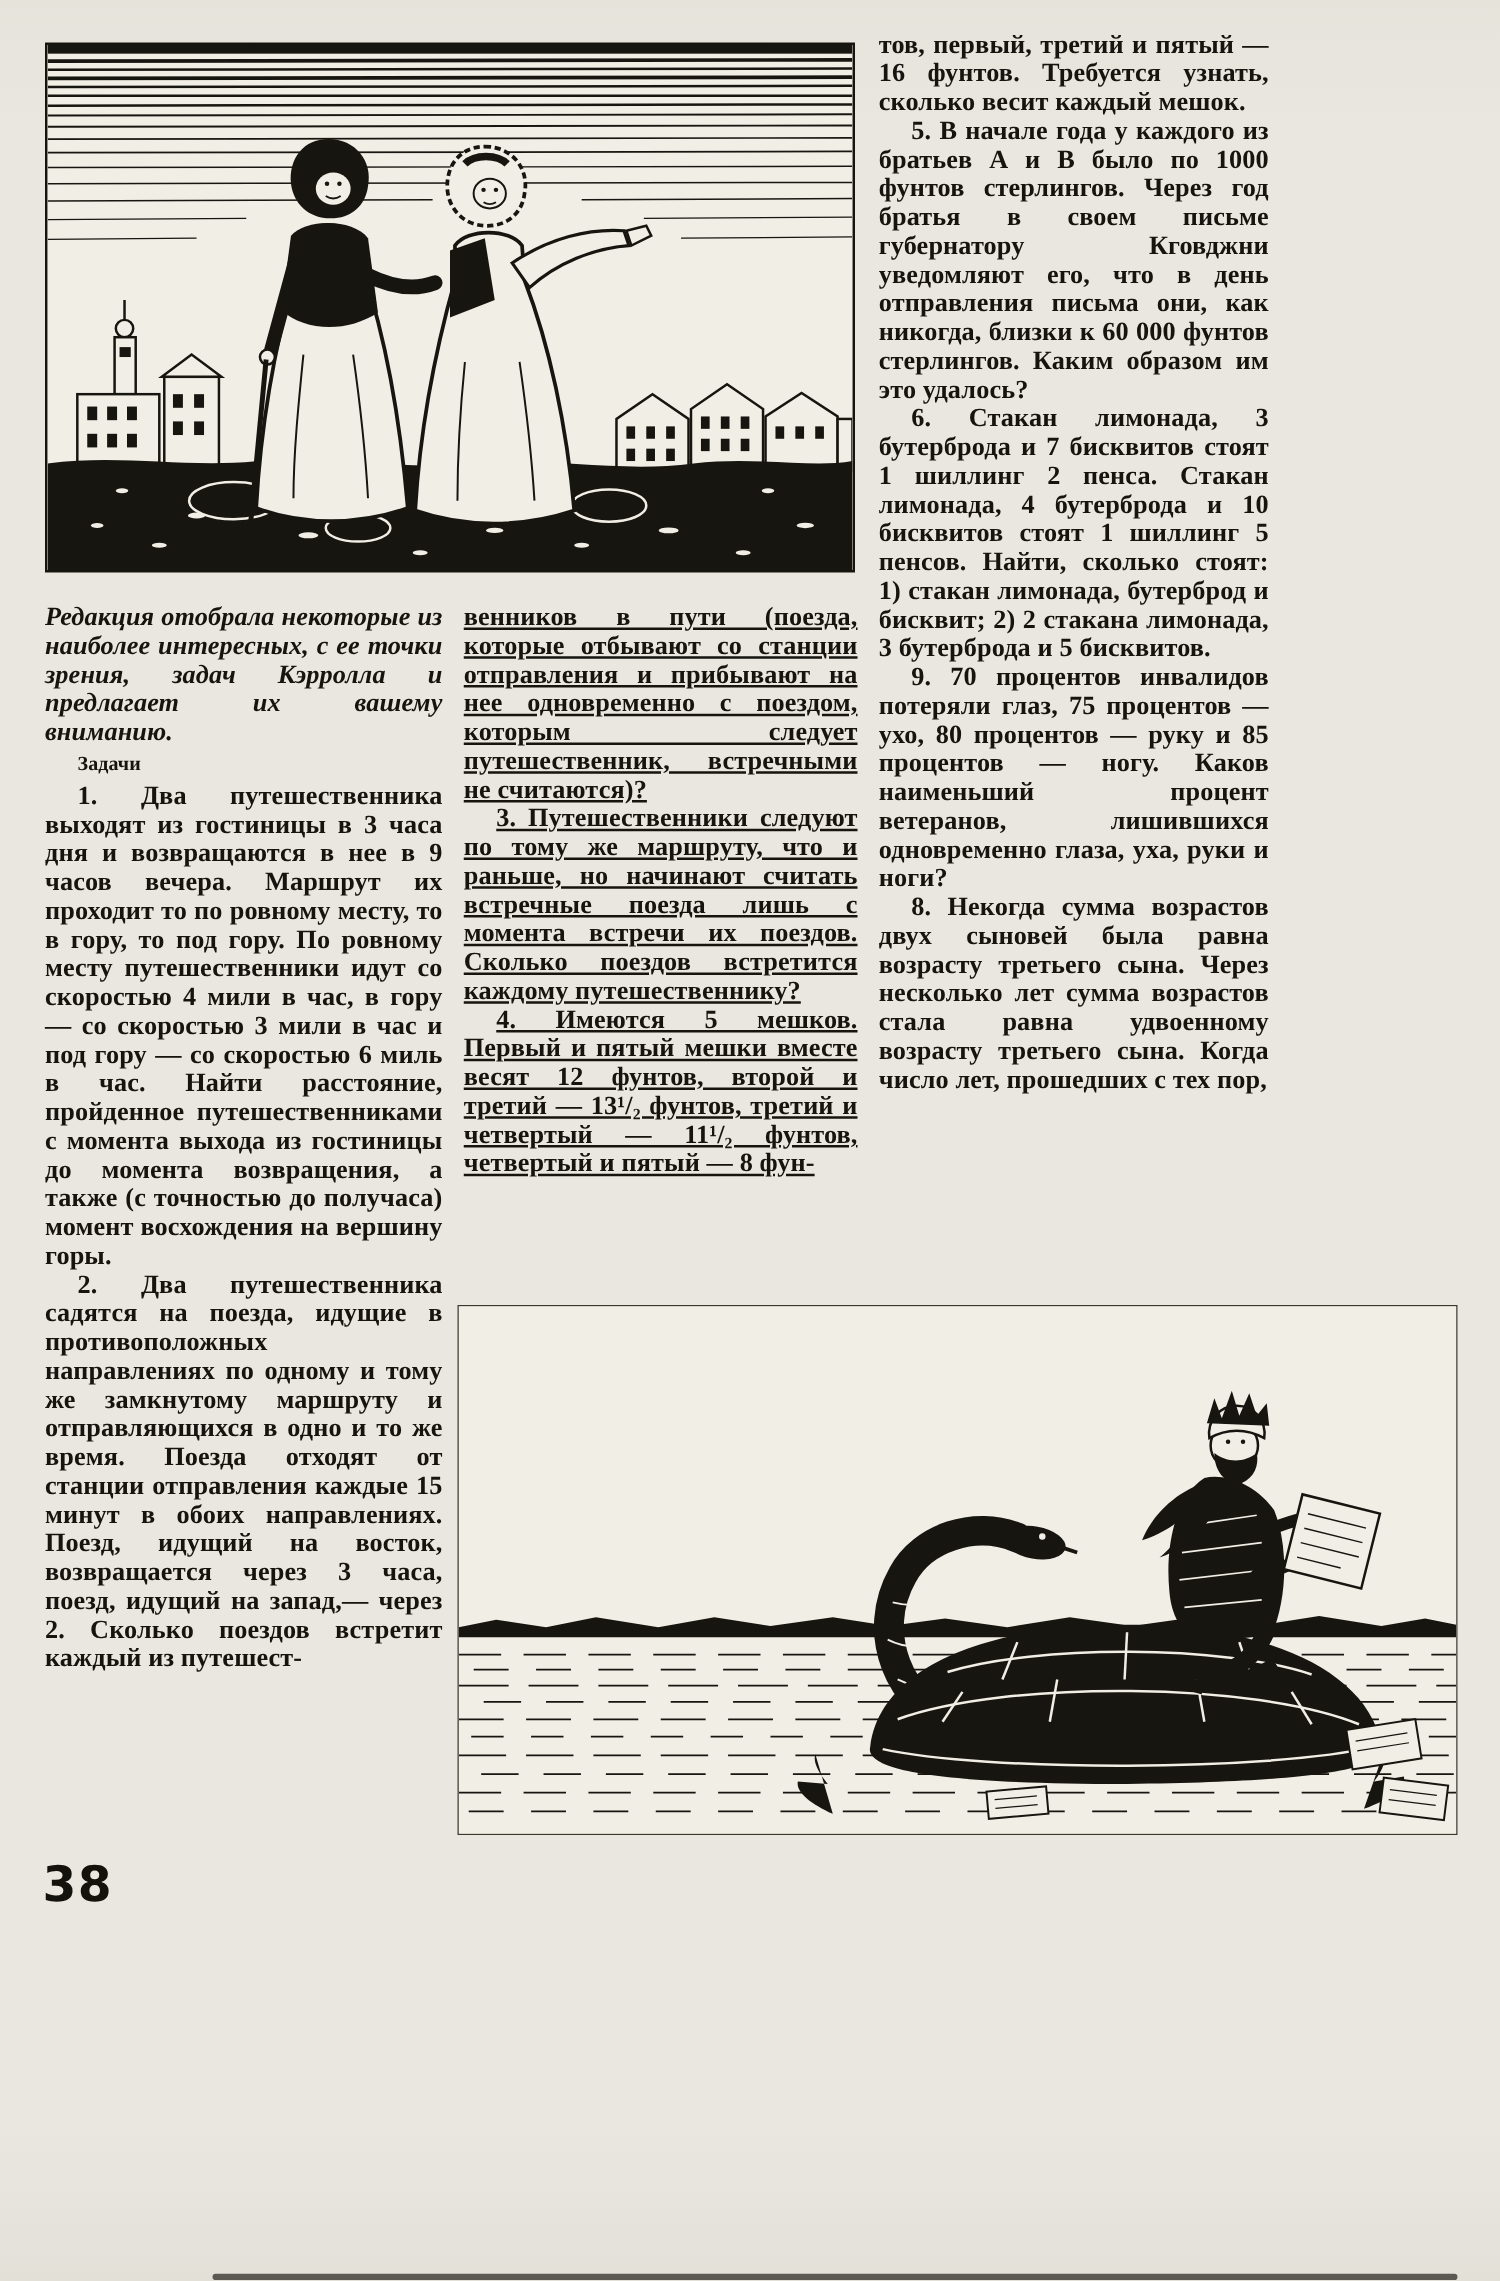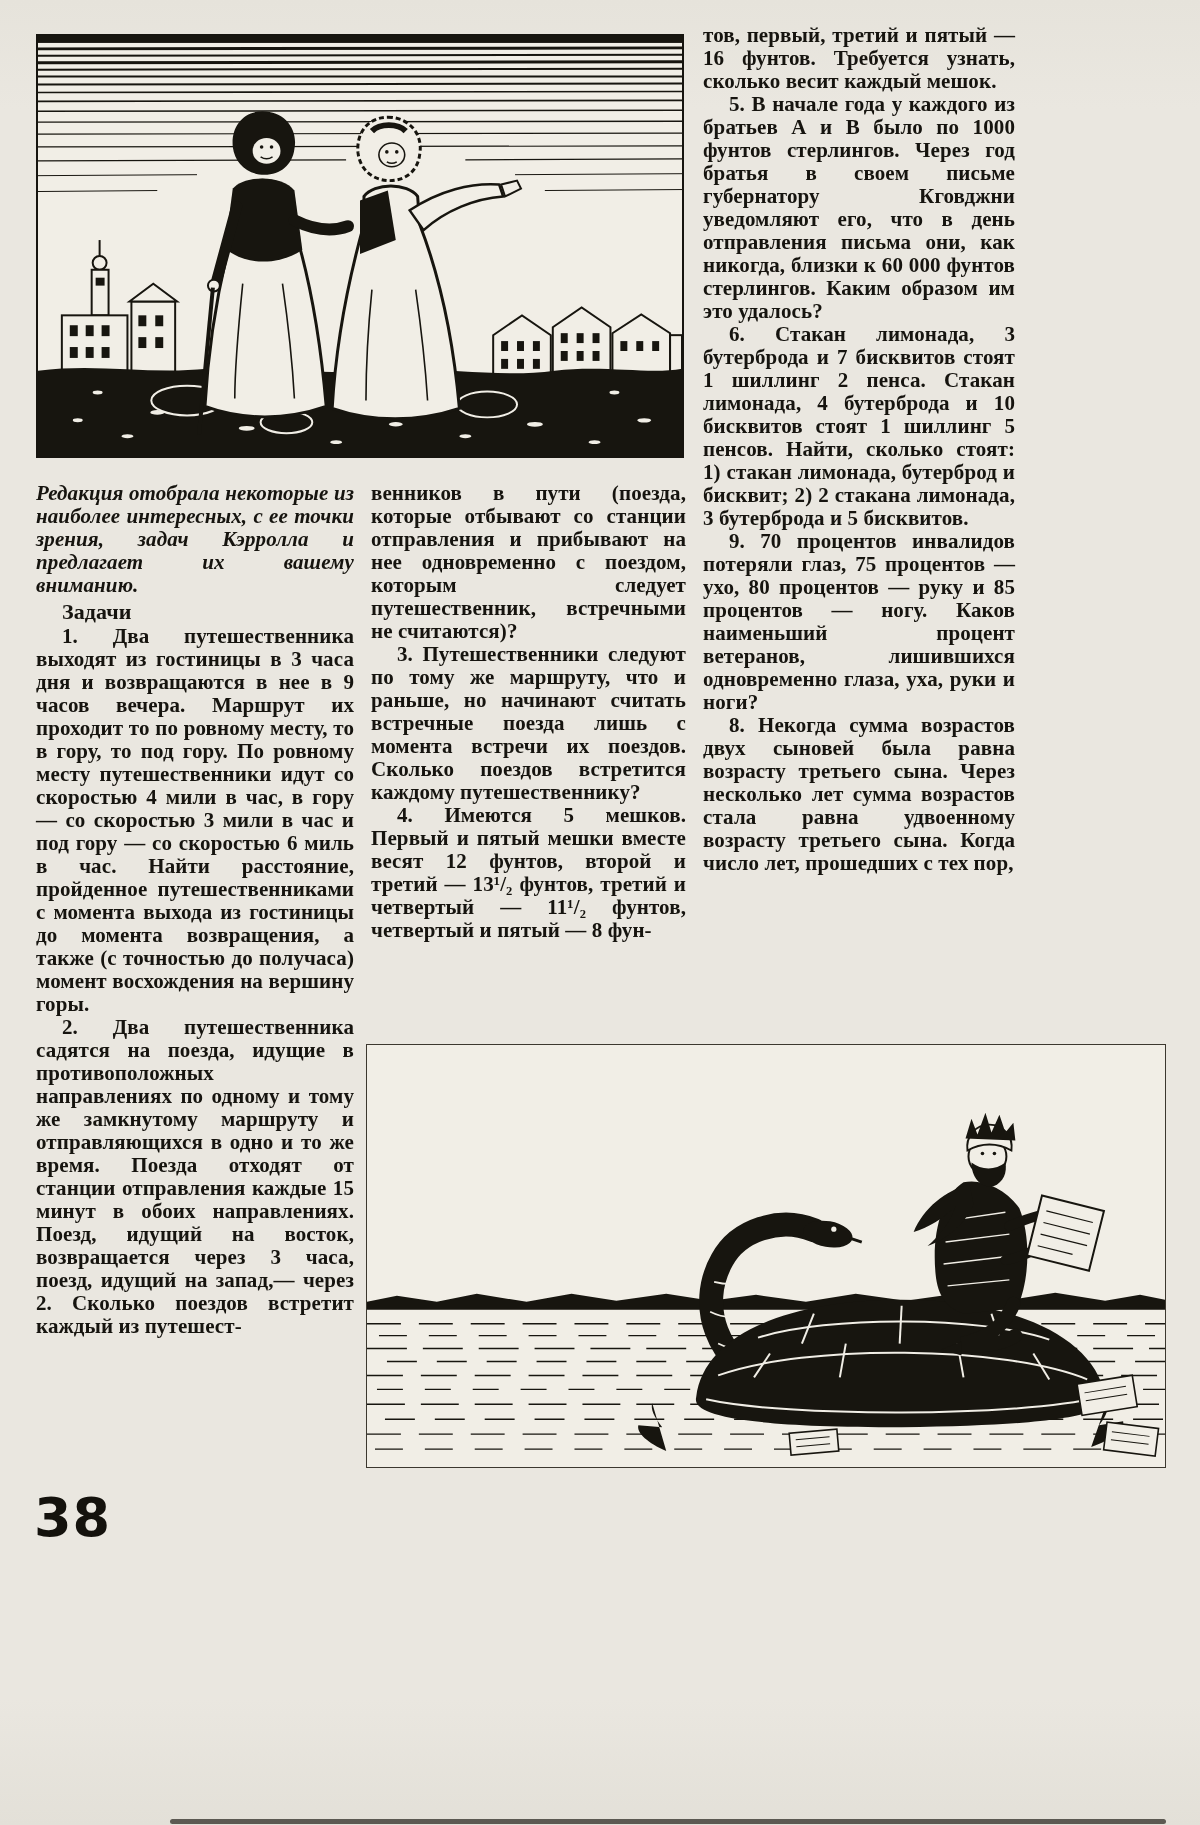--- a/index.html
+++ b/index.html
@@ -18,30 +18,30 @@
   .illo-bottom { left:366px; top:1044px; width:800px; height:424px; border:1.5px solid #3c382f; }
 
   .col {
     position:absolute;
     font-size:21px; line-height:23px; font-weight:700;
     text-align:justify; letter-spacing:.1px;
   }
   .col p { text-indent:26px; }
   .col p.no-indent { text-indent:0; }
   .col1 { left:36px;  top:482px; width:318px; }
-  .col2 { left:371px; top:482px; width:315px; }
+  .col2 { left:371px; top:482px; width:315px;text-decoration:underline; }
   .col3 { left:703px; top:24px;  width:312px; }
 
   .intro { font-style:italic; text-indent:0 !important; margin-bottom:3px; }
-  .heading { font-size:22px; text-indent:26px; margin:2px 0; font-weight:700; }
+  .heading { font-size:16px; text-indent:26px; margin:2px 0; font-weight:700; }
 
   .page-number {
     position:absolute; left:34px; top:1486px;
     font-family:"DejaVu Sans","Liberation Sans",sans-serif;
-    font-weight:700; font-size:54px; letter-spacing:1px; color:#14120d;
+    font-weight:700; font-size:39px; letter-spacing:1px; color:#14120d;
   }
   .scan-edge {
     position:absolute; left:170px; right:34px; bottom:1px; height:5px;
     background:#2f2c25; opacity:.75; border-radius:3px;
   }
 </style>
 </head>
 <body>
 
 <div class="page">

